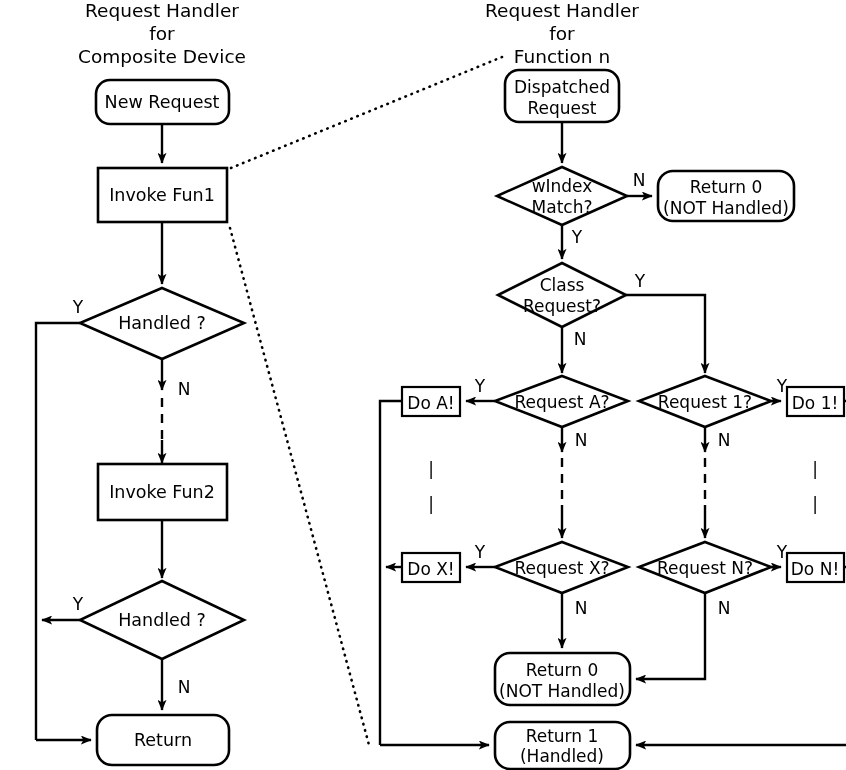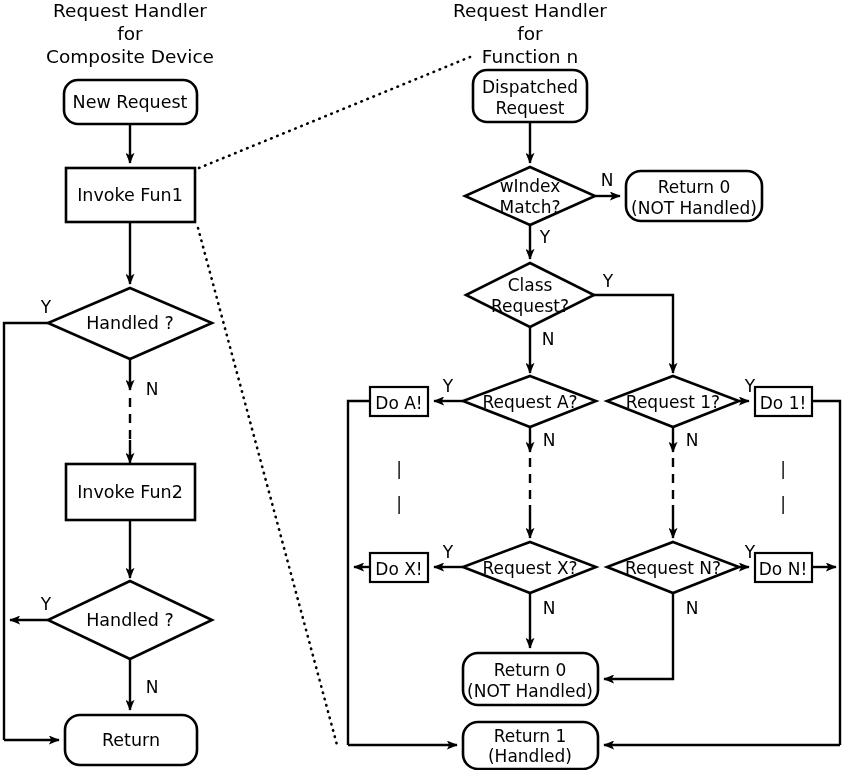--- a/index.html
+++ b/index.html
@@ -10,20 +10,21 @@
   body {
     width: 846px;
     height: 770px;
     font-family: "DejaVu Sans", sans-serif;
     overflow: hidden;
   }
   #diagram-root {
     position: relative;
     width: 708px;
     height: 770px;
+    margin-left: 32px;
   }
   svg.flowchart {
     display: block;
     width: 846px;
     height: 770px;
   }
   .shape-stroke {
     fill: #ffffff;
     stroke: #000000;
     stroke-width: 2.6;

